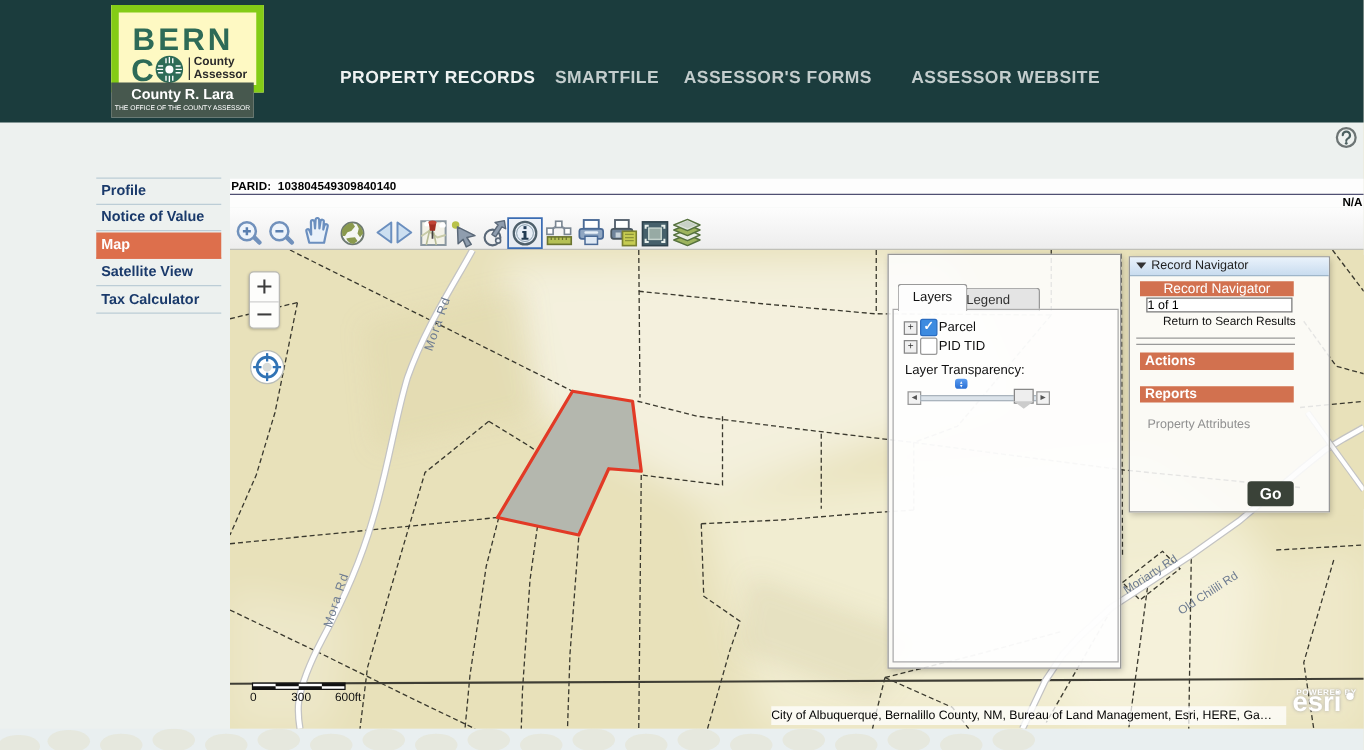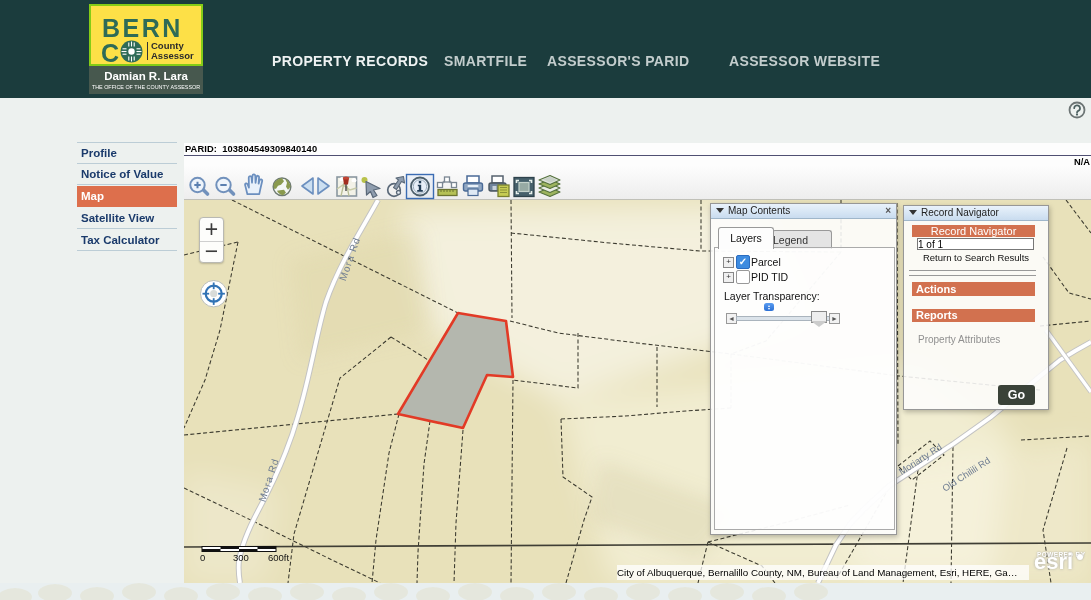--- a/index.html
+++ b/index.html
@@ -1,21 +1,21 @@
 <!DOCTYPE html>
 <html><head>
 <meta charset="utf-8">
 <style>
   html,body{margin:0;padding:0;}
   body{width:1091px;height:600px;overflow:hidden;position:relative;
        font-family:"Liberation Sans", sans-serif;background:#edf1ef;}
   
   #header{position:absolute;left:0;top:0;width:1091px;height:98px;background:#1b3c3d;}
   #logo{position:absolute;left:89px;top:4px;width:114px;height:90px;background:#fff;}
-  #logoTop{position:absolute;left:0;top:0;width:110px;height:58px;background:#fde047;border:2px solid #84cc16;}
+  #logoTop{position:absolute;left:0;top:0;width:110px;height:58px;background:#fef9c3;border:6px solid #84cc16;}
   #logoBot{position:absolute;left:0;top:62px;width:114px;height:28px;background:#47584e;color:#fff;text-align:center;}
   .nav{position:absolute;top:53px;font-weight:bold;font-size:14px;letter-spacing:.35px;color:#c3cdcd;}
   
   #parid{position:absolute;left:184px;top:143px;width:907px;height:23px;background:#fdfdfd;}
   #toolbar{position:absolute;left:184px;top:166px;width:907px;height:34px;
     background:linear-gradient(#fdfdfd,#ededed);border-bottom:1px solid #c0c0b8;box-sizing:border-box;}
   
   .menuitem{position:absolute;left:77px;width:100px;height:21px;border-bottom:1px solid #bccdd6;
      font-weight:bold;font-size:11.5px;color:#1a3a6b;line-height:21px;padding-left:4px;box-sizing:border-box;}
   
@@ -49,27 +49,27 @@
           <line x1="2.5" y1="14.2" x2="6.5" y2="14.2"></line>
         <line x1="16.5" y1="11.5" x2="21.5" y2="11.5"></line>
           <line x1="16.5" y1="8.8" x2="20.5" y2="8.8"></line>
           <line x1="16.5" y1="14.2" x2="20.5" y2="14.2"></line>
       </g>
     </svg>
     <div style="position:absolute;left:56px;top:36px;width:1px;height:18px;background:#333;"></div>
     <div style="position:absolute;left:60px;top:35px;font-size:9.5px;line-height:10px;color:#2b2b2b;font-weight:bold;">County<br>Assessor</div>
   </div>
   <div id="logoBot">
-    <div style="font-weight:bold;font-size:11.5px;margin-top:4px;">Damian R. Lara</div>
+    <div style="font-weight:bold;font-size:11.5px;margin-top:4px;">County R. Lara</div>
     <div style="font-size:5.4px;letter-spacing:0;margin-top:2px;white-space:nowrap;">THE OFFICE OF THE COUNTY ASSESSOR</div>
   </div>
 </div>
 <div class="nav" style="left:272px;color:#eef2f2;">PROPERTY RECORDS</div>
 <div class="nav" style="left:444px;">SMARTFILE</div>
-<div class="nav" style="left:547px;">ASSESSOR'S PARID</div>
+<div class="nav" style="left:547px;">ASSESSOR'S FORMS</div>
 <div class="nav" style="left:713px;margin-left:16px;">ASSESSOR WEBSITE</div>
 
 <svg style="position:absolute;left:1068px;top:101px;" width="18" height="18">
   <circle cx="9" cy="9" r="7.5" fill="#eef2f0" stroke="#6d7575" stroke-width="1.8"></circle>
   <path d="M6.2,7.2 a2.9,2.9 0 1,1 4,2.7 c-1,.45 -1.2,.9 -1.2,1.8" fill="none" stroke="#4d6161" stroke-width="1.7" stroke-linecap="round"></path>
   <circle cx="9" cy="13.6" r="1.1" fill="#4d6161"></circle>
 </svg>
 
 <div class="menuitem" style="top:141.5px;border-top:1px solid #bccdd6;height:22px;">Profile</div>
 <div class="menuitem" style="top:163.5px;">Notice of Value</div>
@@ -303,25 +303,20 @@
 
 <div style="position:absolute;left:617px;top:565px;width:412px;height:15px;background:rgba(255,255,255,.75);font-size:9.8px;color:#000;line-height:15px;white-space:nowrap;overflow:hidden;">City of Albuquerque, Bernalillo County, NM, Bureau of Land Management, Esri, HERE, Ga…</div>
 
 <div style="position:absolute;left:1032px;top:549px;width:58px;height:32px;">
   <div style="position:absolute;left:5px;top:2px;font-size:6.5px;color:#fff;text-shadow:0 0 2px #999;letter-spacing:.4px;font-weight:bold;">POWERED BY</div>
   <div style="position:absolute;left:2px;top:0px;font-size:22px;font-weight:bold;color:#fff;text-shadow:0 0 3px #aaa;">esri</div>
   <div style="position:absolute;left:45px;top:5px;width:6px;height:6px;border-radius:50%;background:#fff;box-shadow:0 0 2px #999;"></div>
 </div>
 
 <div class="panel" style="left:710px;top:203px;width:187px;height:332px;box-shadow:1px 2px 5px rgba(0,0,0,.25);">
-  <div class="phead" style="position:relative;">
-    <span style="position:absolute;left:5px;top:4px;width:0;height:0;border-left:4px solid transparent;border-right:4px solid transparent;border-top:5px solid #333;"></span>
-    <span style="position:absolute;left:17px;top:0;">Map Contents</span>
-    <span style="position:absolute;right:5px;top:0;color:#555;font-weight:bold;">×</span>
-  </div>
 
   <div style="position:absolute;left:7px;top:23px;width:54px;height:21px;background:#fdfdfd;border:1px solid #999;border-bottom:none;border-radius:3px 3px 0 0;text-align:center;font-size:10.5px;line-height:21px;color:#111;z-index:2;">Layers</div>
   <div style="position:absolute;left:61px;top:26px;width:58px;height:18px;background:#e4e4e4;border:1px solid #999;border-bottom:none;border-radius:3px 3px 0 0;font-size:10.5px;line-height:18px;color:#333;">Legend</div>
   <div style="position:absolute;left:3px;top:43px;width:179px;height:281px;background:rgba(253,253,253,.75);border:1px solid #aaa;">
 
     <div style="position:absolute;left:8px;top:9px;width:9px;height:9px;background:#f0f0f0;border:1px solid #888;font-size:8px;line-height:8px;text-align:center;color:#333;">+</div>
     <div style="position:absolute;left:21px;top:7px;width:12px;height:12px;background:#3d8be0;border:1px solid #2a6cc0;border-radius:2px;color:#fff;font-size:10px;line-height:12px;text-align:center;font-weight:bold;">✓</div>
     <div style="position:absolute;left:36px;top:8px;font-size:10.5px;color:#111;">Parcel</div>
 
     <div style="position:absolute;left:8px;top:24px;width:9px;height:9px;background:#f0f0f0;border:1px solid #888;font-size:8px;line-height:8px;text-align:center;color:#333;">+</div>
@@ -334,21 +329,21 @@
     <div style="position:absolute;left:52.5px;top:60px;width:0;height:0;border-left:1.6px solid transparent;border-right:1.6px solid transparent;border-top:2.2px solid #fff;"></div>
 
     <div style="position:absolute;left:11px;top:65px;width:9px;height:9px;background:#f2f2f2;border:1px solid #999;font-size:7px;line-height:9px;text-align:center;color:#555;">◄</div>
     <div style="position:absolute;left:21px;top:68px;width:92px;height:3px;background:#dbe3ea;border:1px solid #aab4bd;"></div>
     <div style="position:absolute;left:114px;top:65px;width:9px;height:9px;background:#f2f2f2;border:1px solid #999;font-size:7px;line-height:9px;text-align:center;color:#555;">►</div>
     <div style="position:absolute;left:96px;top:63px;width:14px;height:10px;background:#eee;border:1px solid #888;"></div>
     <div style="position:absolute;left:96px;top:73px;width:0;height:0;border-left:8px solid transparent;border-right:8px solid transparent;border-top:6px solid #ccc;"></div>
   </div>
 </div>
 
-<div class="panel" style="left:903px;top:205px;width:146px;height:205px;box-shadow:1px 2px 5px rgba(0,0,0,.25);">
+<div class="panel" style="left:903px;top:205px;width:161px;height:205px;box-shadow:1px 2px 5px rgba(0,0,0,.25);">
   <div class="phead" style="position:relative;">
     <span style="position:absolute;left:5px;top:4px;width:0;height:0;border-left:4px solid transparent;border-right:4px solid transparent;border-top:5px solid #333;"></span>
     <span style="position:absolute;left:17px;top:0;">Record Navigator</span>
   </div>
   <div class="banner" style="left:8px;top:19px;width:123px;height:12px;text-align:center;line-height:12px;font-size:11px;">Record Navigator</div>
   <div style="position:absolute;left:13px;top:32px;width:115px;height:10px;background:#fff;border:1px solid #777;font-size:10px;text-align:left;line-height:11px;color:#000;">1 of 1</div>
   <div style="position:absolute;left:0;top:46px;width:100%;text-align:center;font-size:9.5px;color:#111;">Return to Search Results</div>
   <div style="position:absolute;left:5px;top:64px;width:127px;border-top:1px solid #999;"></div>
   <div style="position:absolute;left:5px;top:69px;width:127px;border-top:1px solid #999;"></div>
   <div class="banner" style="left:8px;top:76px;width:123px;height:14px;line-height:14px;font-weight:bold;font-size:11px;padding-left:4px;box-sizing:border-box;">Actions</div>

